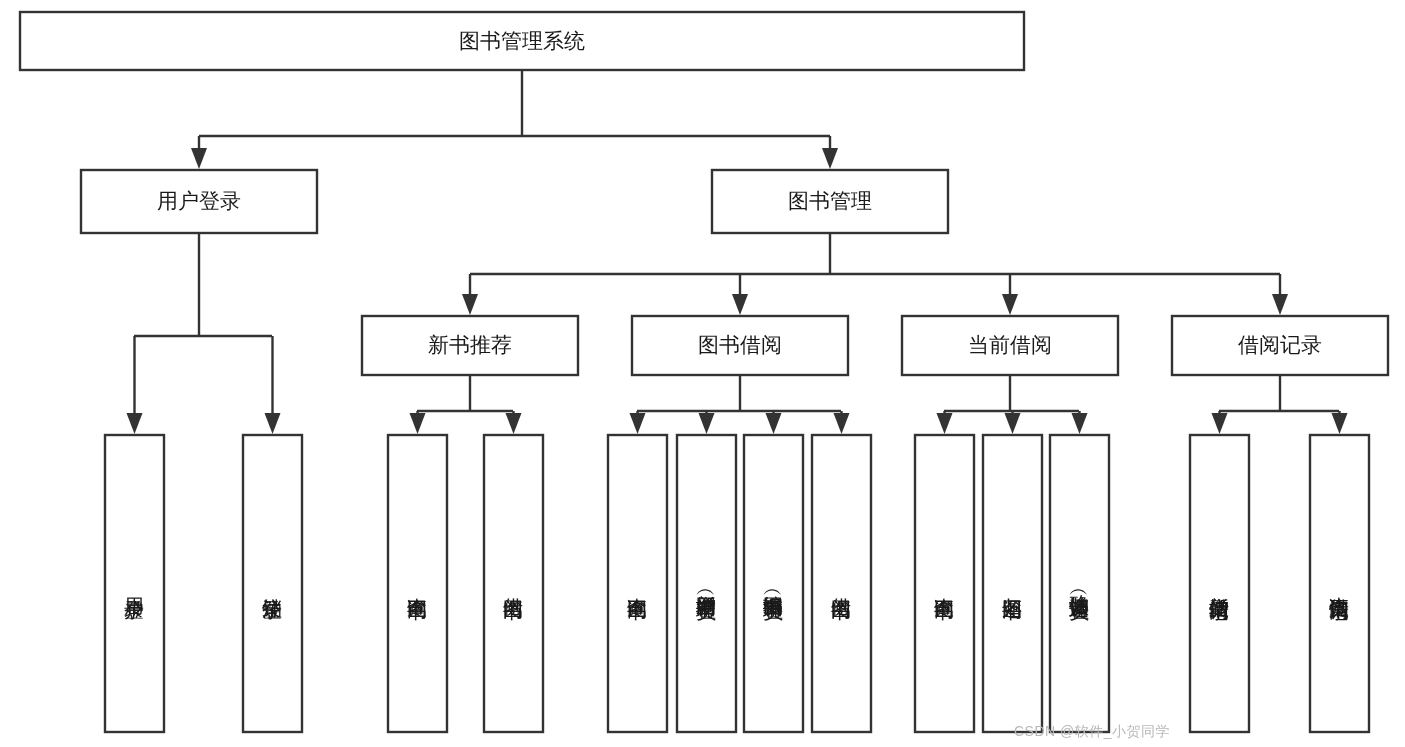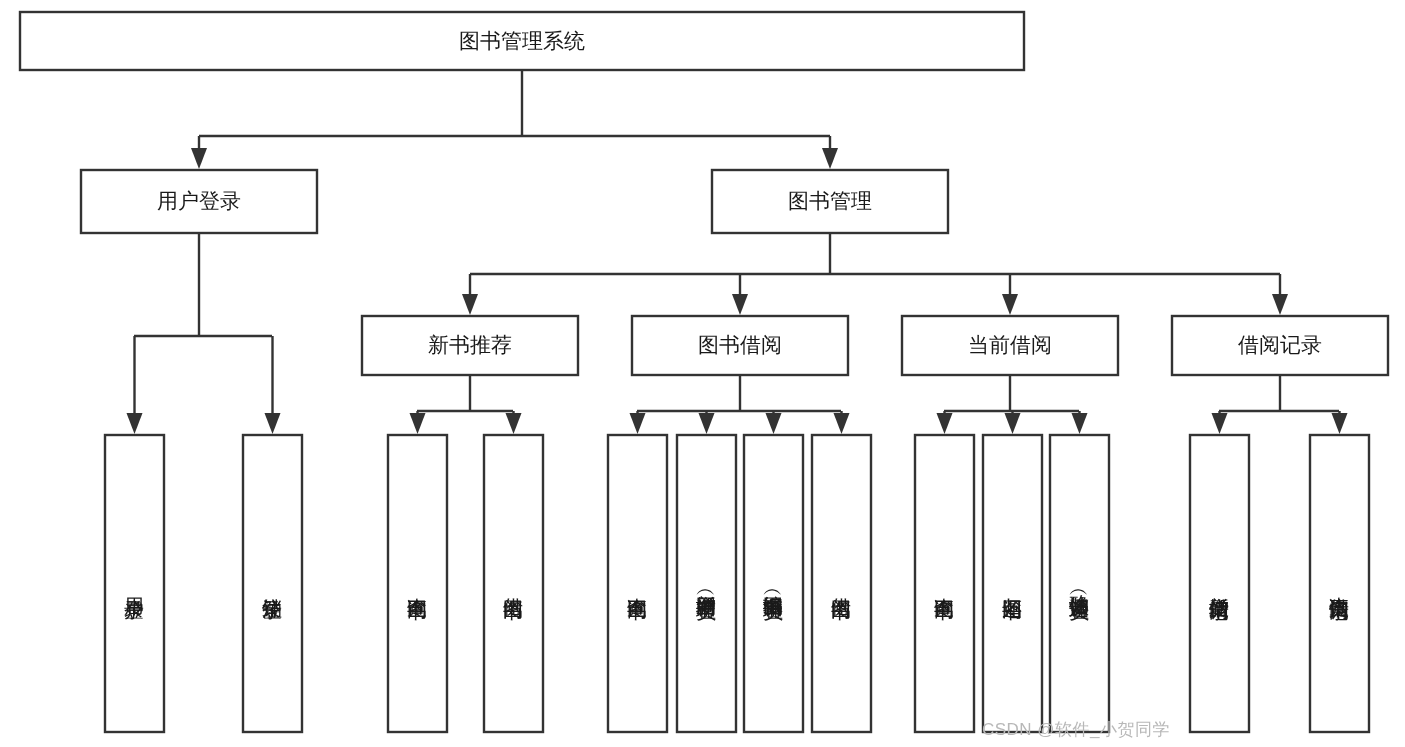--- a/index.html
+++ b/index.html
@@ -61,21 +61,21 @@
     line-height: 1;
     white-space: nowrap;
     text-align: center;
     pointer-events: none;
   }
   .watermark {
     position: absolute;
     right: 8px;
     bottom: 6px;
     font-family: "Liberation Sans", "DejaVu Sans", sans-serif;
-    font-size: 17px;
+    font-size: 14px;
     color: #b8b8b8;
     letter-spacing: 0.5px;
     white-space: nowrap;
     text-align: center;
   }
 </style>
 </head>
 <body>
 
 <div id="diagram-root">

